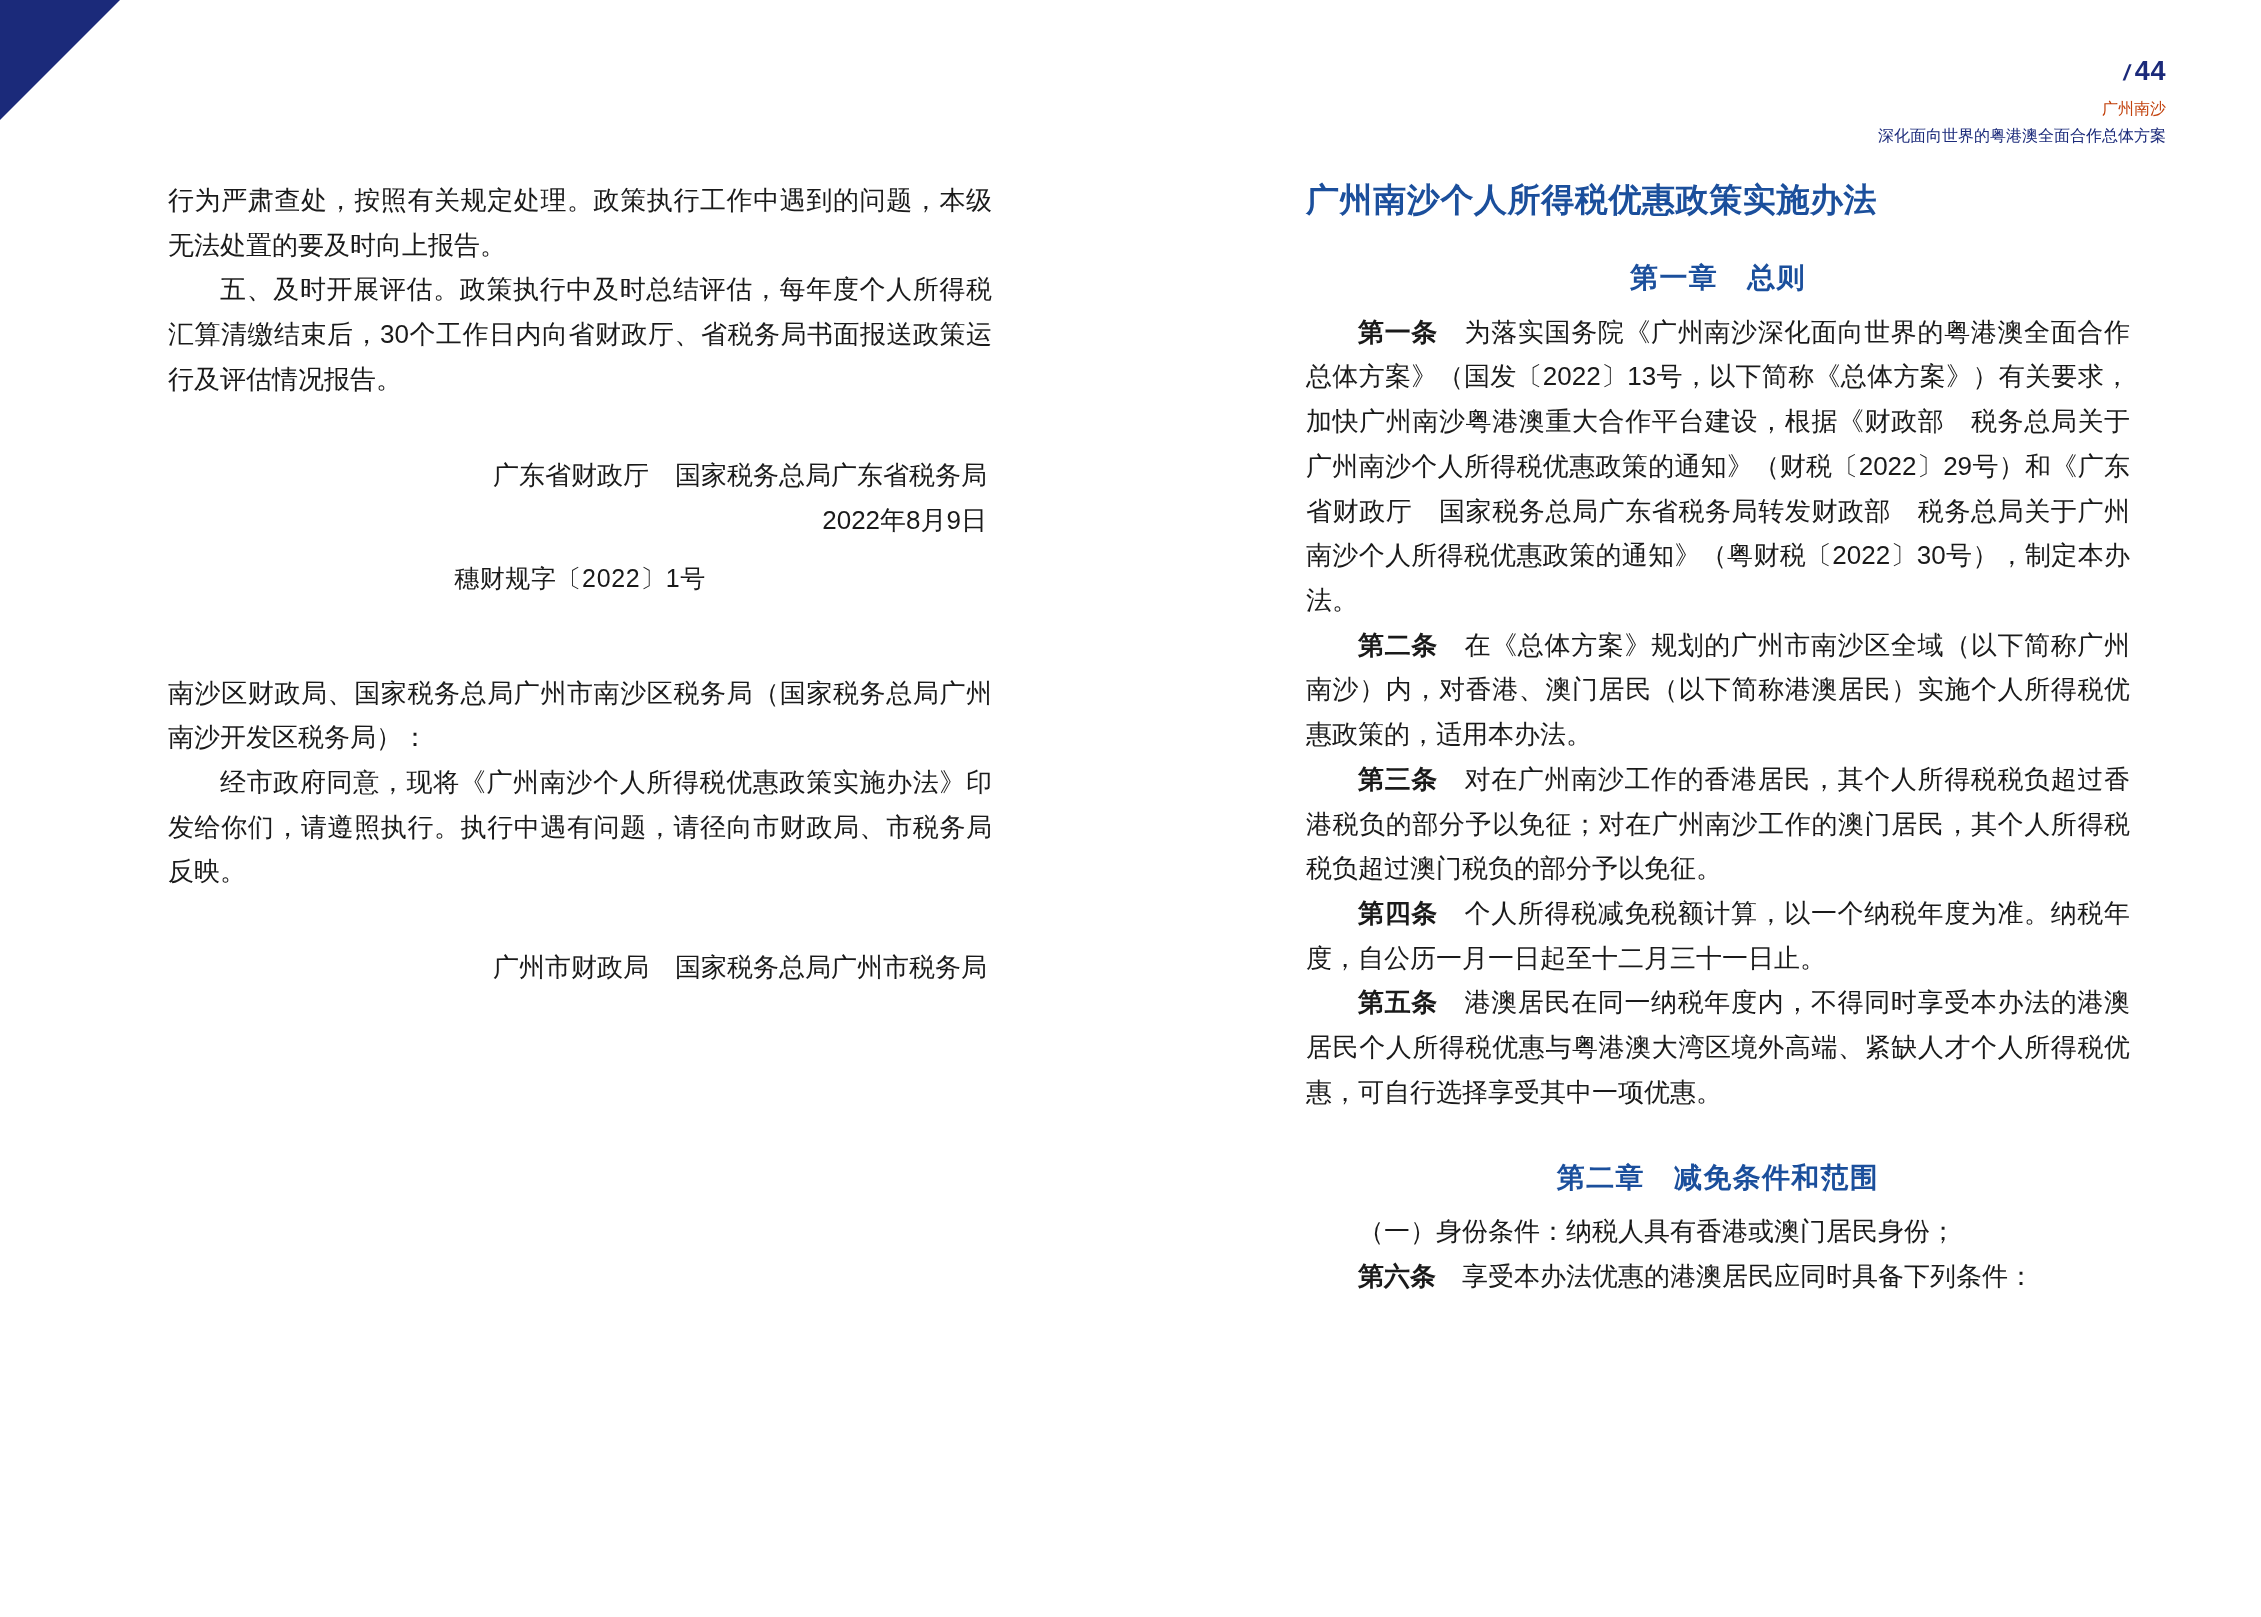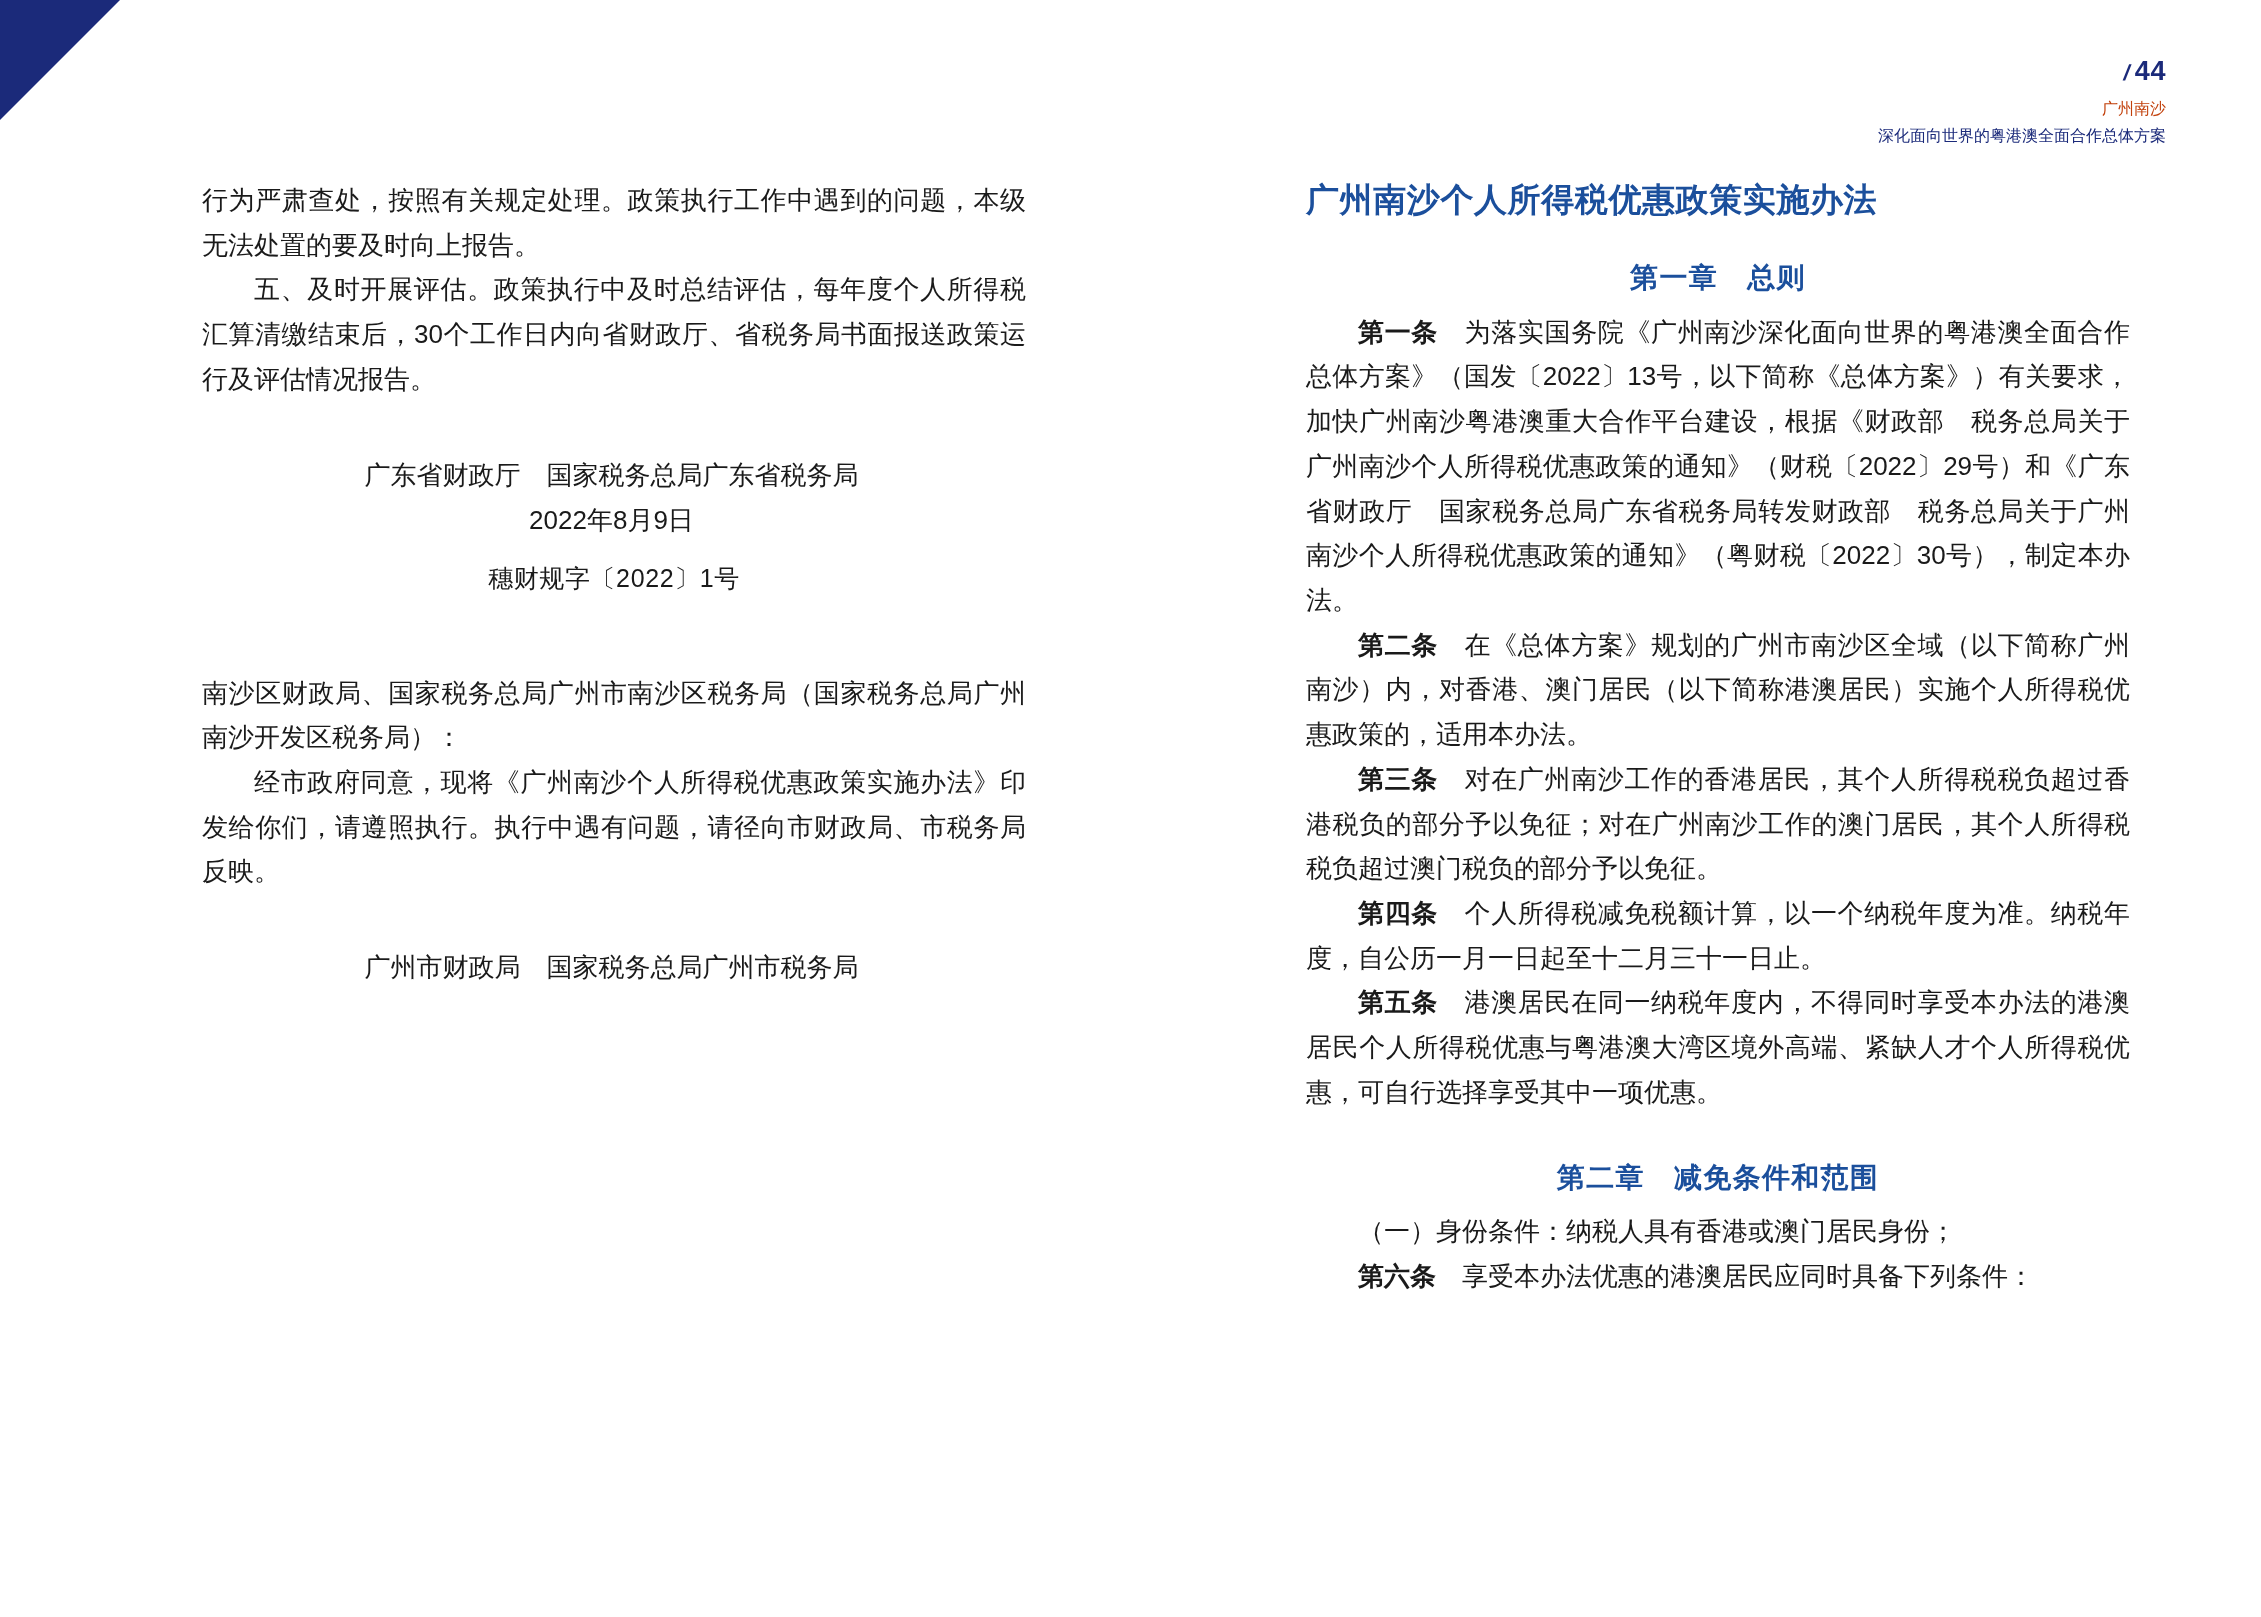--- a/index.html
+++ b/index.html
@@ -69,21 +69,21 @@
     position: absolute;
     top: 178px;
     left: 0;
     width: 2261px;
   }
   .col {
     position: absolute;
     top: 0;
     width: 824px;
   }
-  .col-left { left: 168px; margin-left: 34px; }
+  .col-left { left: 168px; }
   .col-right { left: 1306px; }
 
   
   p.body {
     margin: 0 0 0 0;
     font-size: 26px;
     line-height: 1.72;
     color: #1a1a1a;
     text-align: justify;
     text-justify: inter-ideograph;
@@ -92,21 +92,21 @@
   .gap-lg { height: 76px; }
 
   .bold-lead { font-weight: bold; }
 
   
   .sig {
     margin-top: 51px;
     font-size: 26px;
     line-height: 1.75;
     color: #1a1a1a;
-    text-align: center;
+    text-align: right;
     padding-right: 5px;
   }
   .sig div { white-space: pre; }
 
   
   .notice-title {
     margin-top: 95px;
     text-align: center;
     color: #1b4f9c;
     font-family: "Liberation Serif", serif;

